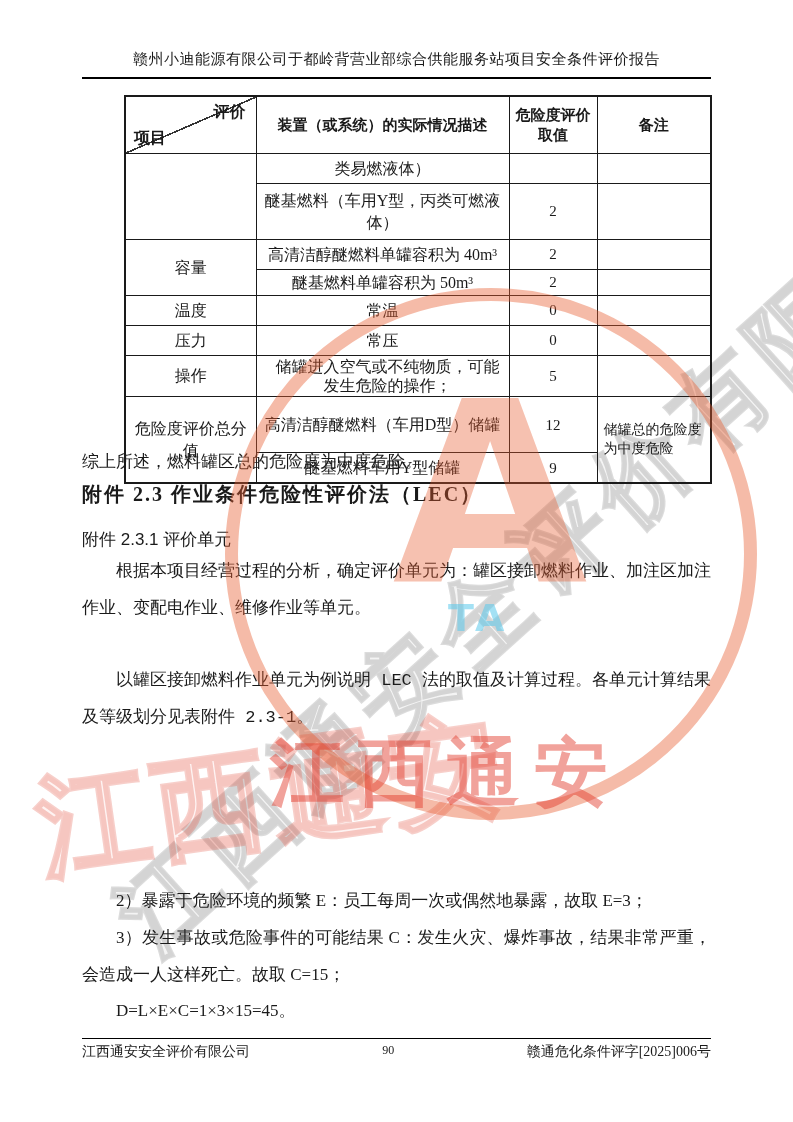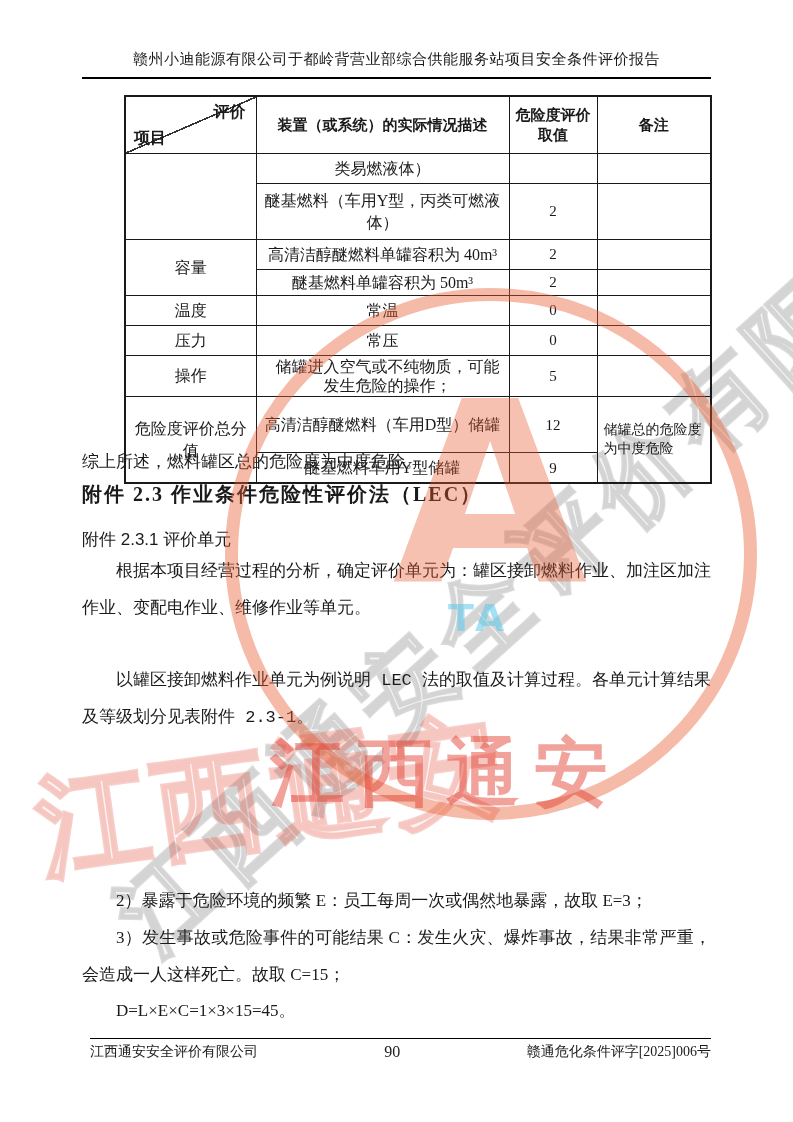--- a/index.html
+++ b/index.html
@@ -47,26 +47,26 @@
   .h-major{
     position:absolute;left:82px;width:629px;font-weight:bold;font-size:20px;
     letter-spacing:2px;font-family:"Liberation Serif","DejaVu Serif",serif;
   }
   .h-minor{
     position:absolute;left:82px;width:629px;font-weight:normal;font-size:17px;
     font-family:"Liberation Sans","DejaVu Sans",sans-serif;
   }
   
   .doc-footer{
-    position:absolute;left:90px;right:82px;top:1038px;
+    position:absolute;left:82px;right:82px;top:1038px;
     border-top:1.5px solid #000;padding-top:4px;
     display:flex;justify-content:space-between;align-items:flex-start;
     font-size:14px;
   }
-  .doc-footer .mid{flex:0 0 auto;font-size:16px;}
+  .doc-footer .mid{flex:0 0 auto;font-size:12px;}
   
   .wm{pointer-events:none;}
   .wm-gray{
     position:absolute;left:0px;top:520px;width:1040px;text-align:center;
     font-size:96px;font-weight:bold;letter-spacing:10px;white-space:nowrap;
     color:rgba(150,150,150,0.10);
     -webkit-text-stroke:2.5px rgba(130,130,130,0.28);
     transform:rotate(-42deg);transform-origin:center;
     font-family:"DejaVu Sans",sans-serif;
   }

